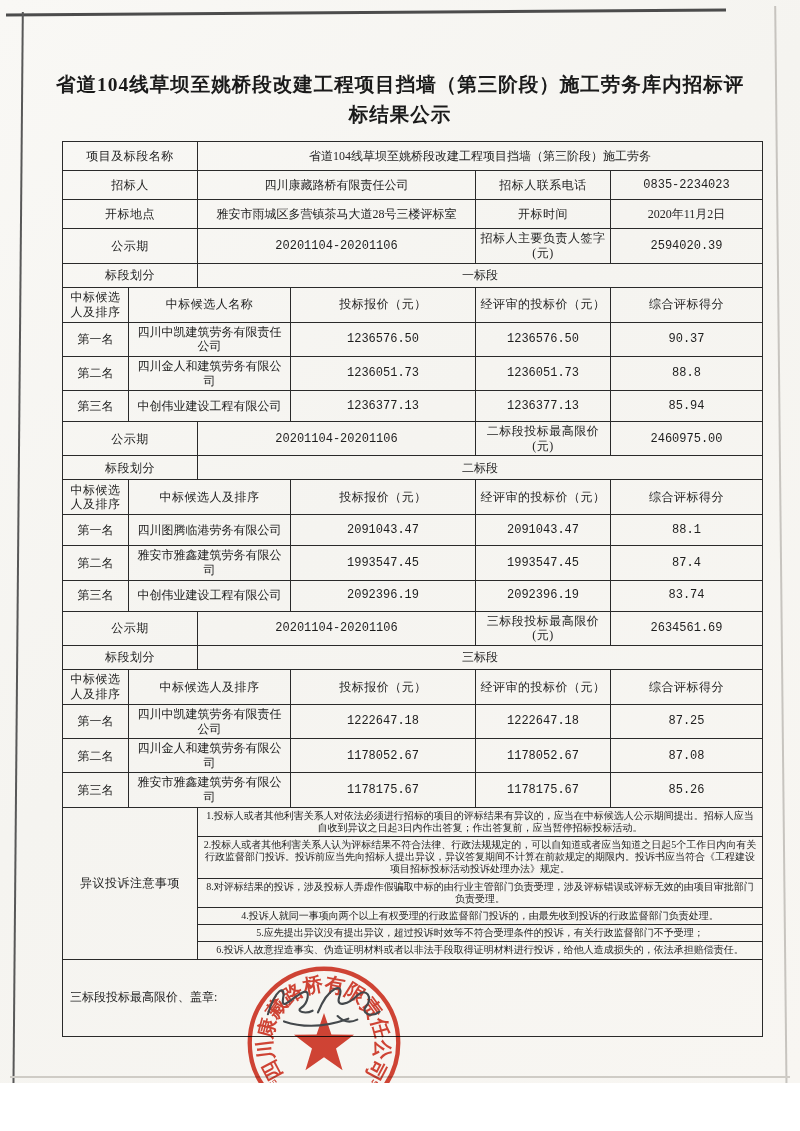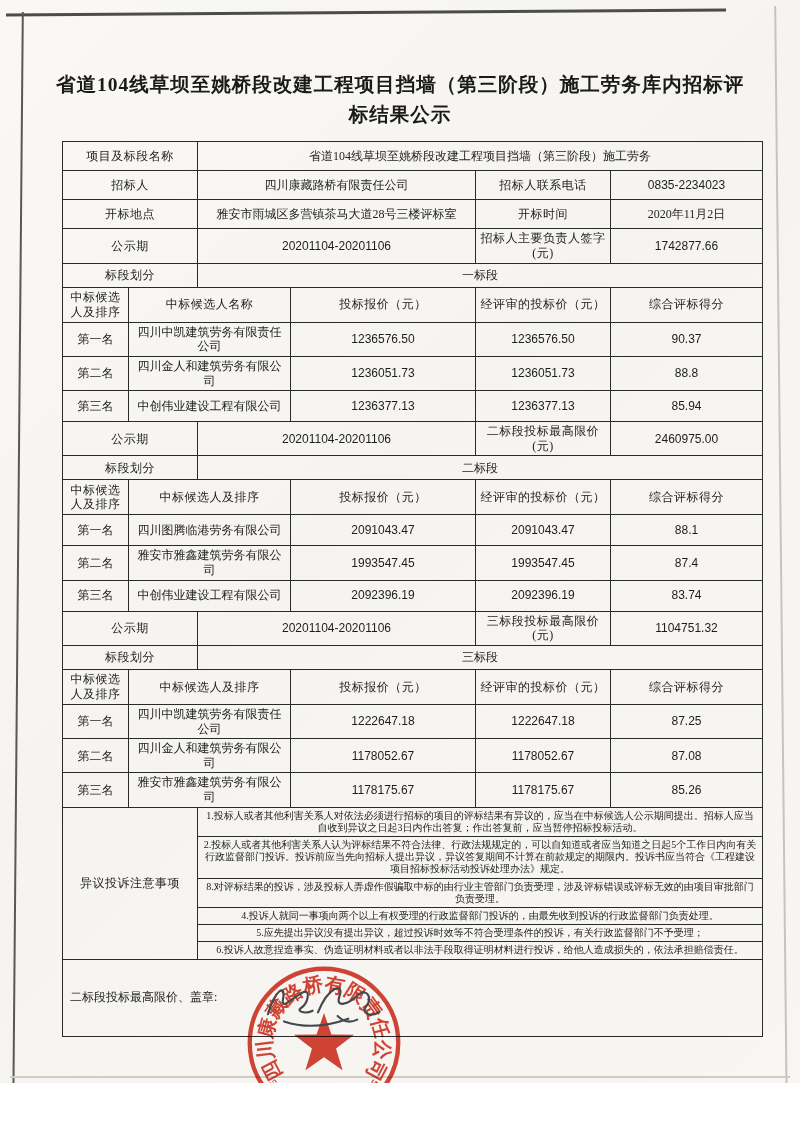--- a/index.html
+++ b/index.html
@@ -35,21 +35,21 @@
     text-align:center;vertical-align:middle;
     padding:2px 4px;line-height:1.22;
     word-break:break-all;
   }
   td.lbl{letter-spacing:0.5px;font-family:Liberation Serif, serif;}
   td.left{text-align:left;padding-left:7px;margin-top:30px;}
   tr.r-info td{height:24px;}
   tr.r-div td{height:19px;}
   tr.r-hdr td{height:30px;letter-spacing:0.5px;}
   tr.r-cand td{height:26px;}
-  td.num{font-family:Liberation Sans, sans-serif;}
+  td.num{font-family:Liberation Mono, monospace;}
   td.note{
     text-align:left;font-size:10px;line-height:1.3;
     padding:4px 7px;word-break:break-all;
   }
   tr.r-sig td{
     height:72px;text-align:left;vertical-align:middle;
     padding-left:7px;position:relative;overflow:visible;
   }
 
   
@@ -98,21 +98,21 @@
         <td class="lbl" colspan="2">开标地点</td>
         <td colspan="2">雅安市雨城区多营镇茶马大道28号三楼评标室</td>
         <td class="lbl">开标时间</td>
         <td>2020年11月2日</td>
       </tr>
 
       <tr class="r-info">
         <td class="lbl" colspan="2">公示期</td>
         <td class="num" colspan="2">20201104-20201106</td>
         <td class="lbl">招标人主要负责人签字(元)</td>
-        <td class="num">1742877.66</td>
+        <td class="num">2594020.39</td>
       </tr>
       <tr class="r-div">
         <td class="lbl" colspan="2">标段划分</td>
         <td colspan="4">一标段</td>
       </tr>
       <tr class="r-hdr">
         <td>中标候选人及排序</td>
         <td colspan="2">中标候选人名称</td>
         <td>投标报价（元）</td>
         <td>经评审的投标价（元）</td>
@@ -176,21 +176,21 @@
         <td colspan="2">中创伟业建设工程有限公司</td>
         <td class="num">2092396.19</td>
         <td class="num">2092396.19</td>
         <td class="num">83.74</td>
       </tr>
 
       <tr class="r-info">
         <td class="lbl" colspan="2">公示期</td>
         <td class="num" colspan="2">20201104-20201106</td>
         <td class="lbl">三标段投标最高限价(元)</td>
-        <td class="num">1104751.32</td>
+        <td class="num">2634561.69</td>
       </tr>
       <tr class="r-div">
         <td class="lbl" colspan="2">标段划分</td>
         <td colspan="4">三标段</td>
       </tr>
       <tr class="r-hdr">
         <td>中标候选人及排序</td>
         <td colspan="2">中标候选人及排序</td>
         <td>投标报价（元）</td>
         <td>经评审的投标价（元）</td>
@@ -233,21 +233,21 @@
       </tr>
       <tr>
         <td class="note" colspan="4">5.应先提出异议没有提出异议，超过投诉时效等不符合受理条件的投诉，有关行政监督部门不予受理；</td>
       </tr>
       <tr>
         <td class="note" colspan="4">6.投诉人故意捏造事实、伪造证明材料或者以非法手段取得证明材料进行投诉，给他人造成损失的，依法承担赔偿责任。</td>
       </tr>
 
       <tr class="r-sig">
         <td colspan="6">
-          <span>二标段投标最高限价、盖章:</span>
+          <span>三标段投标最高限价、盖章:</span>
 
           <div class="seal">
             <svg id="seal-svg" width="158" height="158" viewBox="0 0 200 200" style="color: rgb(212, 58, 42);">
               <circle cx="100" cy="100" r="94" fill="none" stroke="currentColor" stroke-width="5.5"></circle>
               <polygon fill="currentColor" points="100,62 109.4,89.1 138,89.6 115.2,106.9 123.5,134.4 100,118 76.5,134.4 84.8,106.9 62,89.6 90.6,89.1"></polygon>
               <g id="seal-top-text">
                   <text x="100" y="34" text-anchor="middle" font-size="25" font-weight="bold" fill="currentColor" font-family="&quot;Liberation Serif&quot;,&quot;DejaVu Serif&quot;,serif" transform="rotate(-118 100 100)">四</text>
                   <text x="100" y="34" text-anchor="middle" font-size="25" font-weight="bold" fill="currentColor" font-family="&quot;Liberation Serif&quot;,&quot;DejaVu Serif&quot;,serif" transform="rotate(-96.54545454545455 100 100)">川</text>
                   <text x="100" y="34" text-anchor="middle" font-size="25" font-weight="bold" fill="currentColor" font-family="&quot;Liberation Serif&quot;,&quot;DejaVu Serif&quot;,serif" transform="rotate(-75.0909090909091 100 100)">康</text>
                   <text x="100" y="34" text-anchor="middle" font-size="25" font-weight="bold" fill="currentColor" font-family="&quot;Liberation Serif&quot;,&quot;DejaVu Serif&quot;,serif" transform="rotate(-53.63636363636364 100 100)">藏</text>

